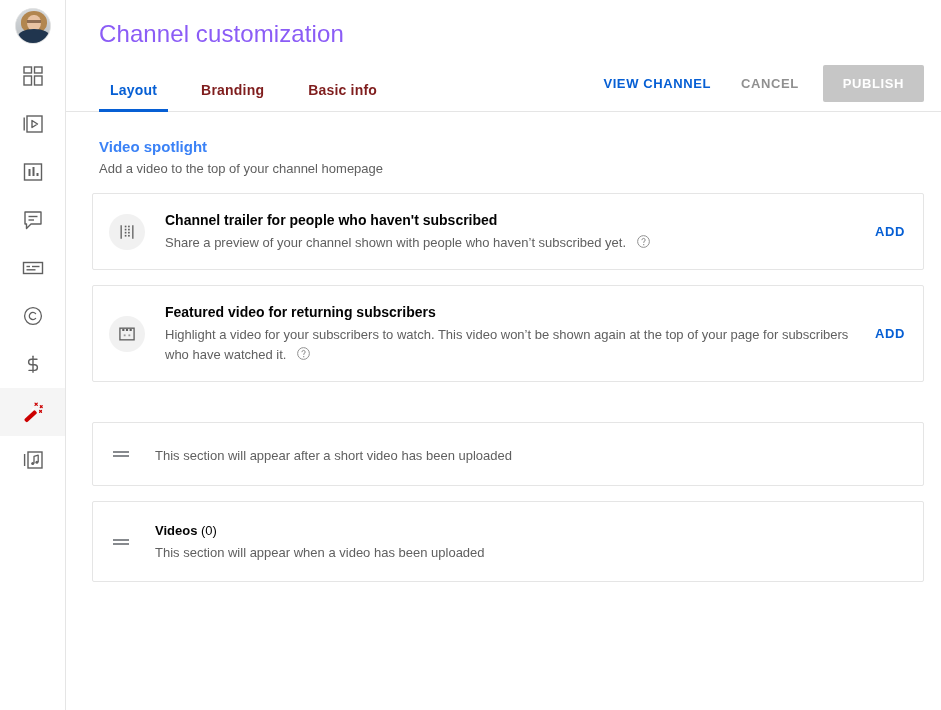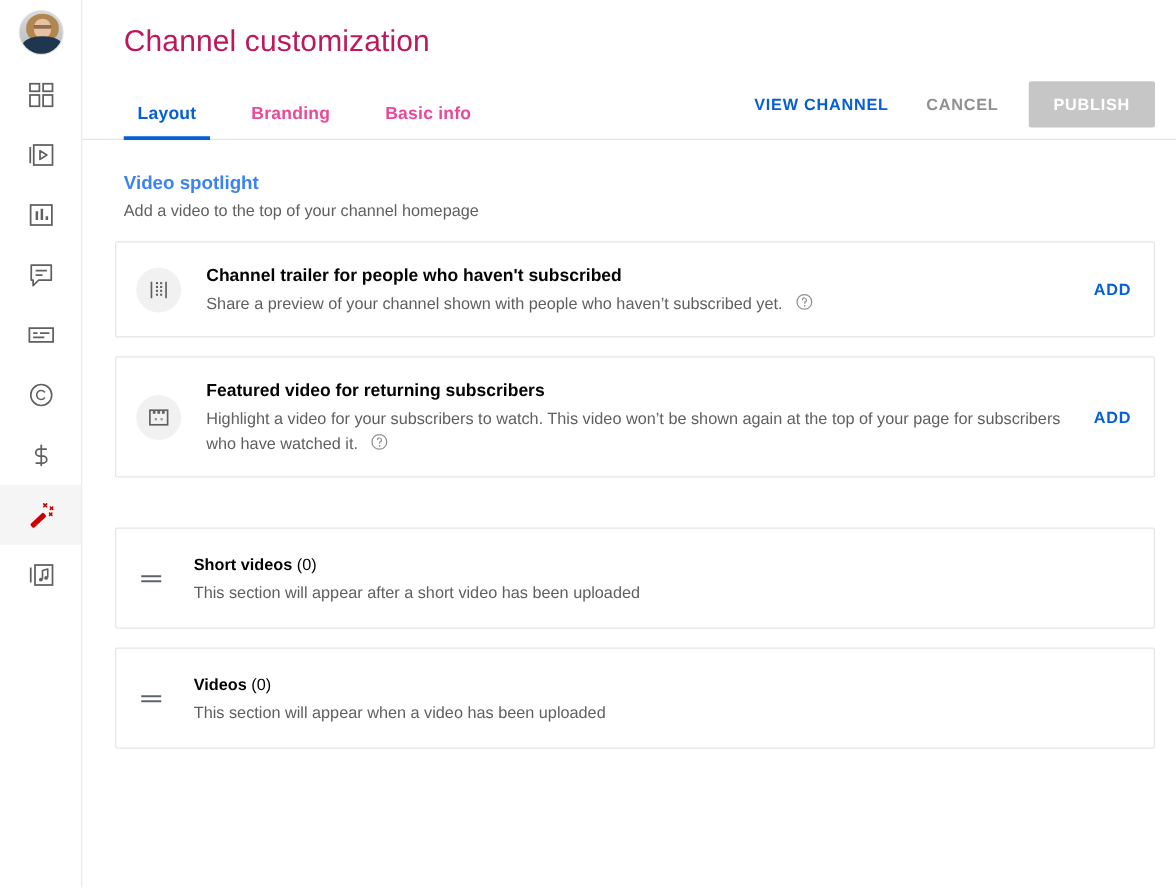--- a/index.html
+++ b/index.html
@@ -60,39 +60,39 @@
   
   .main {
     flex: 1;
     height: 710px;
     overflow: hidden;
     background: #ffffff;
   }
   .page-title {
     font-size: 24px;
     font-weight: 400;
-    color: #be185d;
+    color: #8b5cf6;
     letter-spacing: .1px;
     padding: 18px 0 0 33px;
     line-height: 32px;
   }
   .tabbar {
     margin-top: 14px;
     padding: 0 17px 0 33px;
     display: flex;
     align-items: flex-end;
     justify-content: space-between;
     border-bottom: 1px solid #e5e5e5;
     height: 48px;
   }
   .tabs { display: flex; align-items: flex-end; height: 48px; }
   .tab {
     font-size: 14px;
     font-weight: bold;
-    color: #ec4899;
+    color: #7f1d1d;
     padding: 0 11px 14px 11px;
     margin-right: 22px;
     cursor: pointer;
     letter-spacing: .2px;
     position: relative;
     line-height: 14px;
   }
   .tab.active { color: #065fd4; }
   .tab.active::after {
     content: "";
@@ -433,24 +433,20 @@
 
       <div class="section-head-row">
       </div>
 
       <div class="section-row">
         <svg class="drag-handle" viewBox="0 0 24 24">
           <line x1="4" y1="10" x2="20" y2="10" stroke="#5f6368" stroke-width="1.5"></line>
           <line x1="4" y1="14" x2="20" y2="14" stroke="#5f6368" stroke-width="1.5"></line>
         </svg>
         <div>
-          <div class="row-title">
-            <span>Short videos</span>
-            <span class="count">(0)</span>
-          </div>
           <div class="row-desc">This section will appear after a short video has been uploaded</div>
         </div>
       </div>
 
       <div class="section-row">
         <svg class="drag-handle" viewBox="0 0 24 24">
           <line x1="4" y1="10" x2="20" y2="10" stroke="#5f6368" stroke-width="1.5"></line>
           <line x1="4" y1="14" x2="20" y2="14" stroke="#5f6368" stroke-width="1.5"></line>
         </svg>
         <div>

